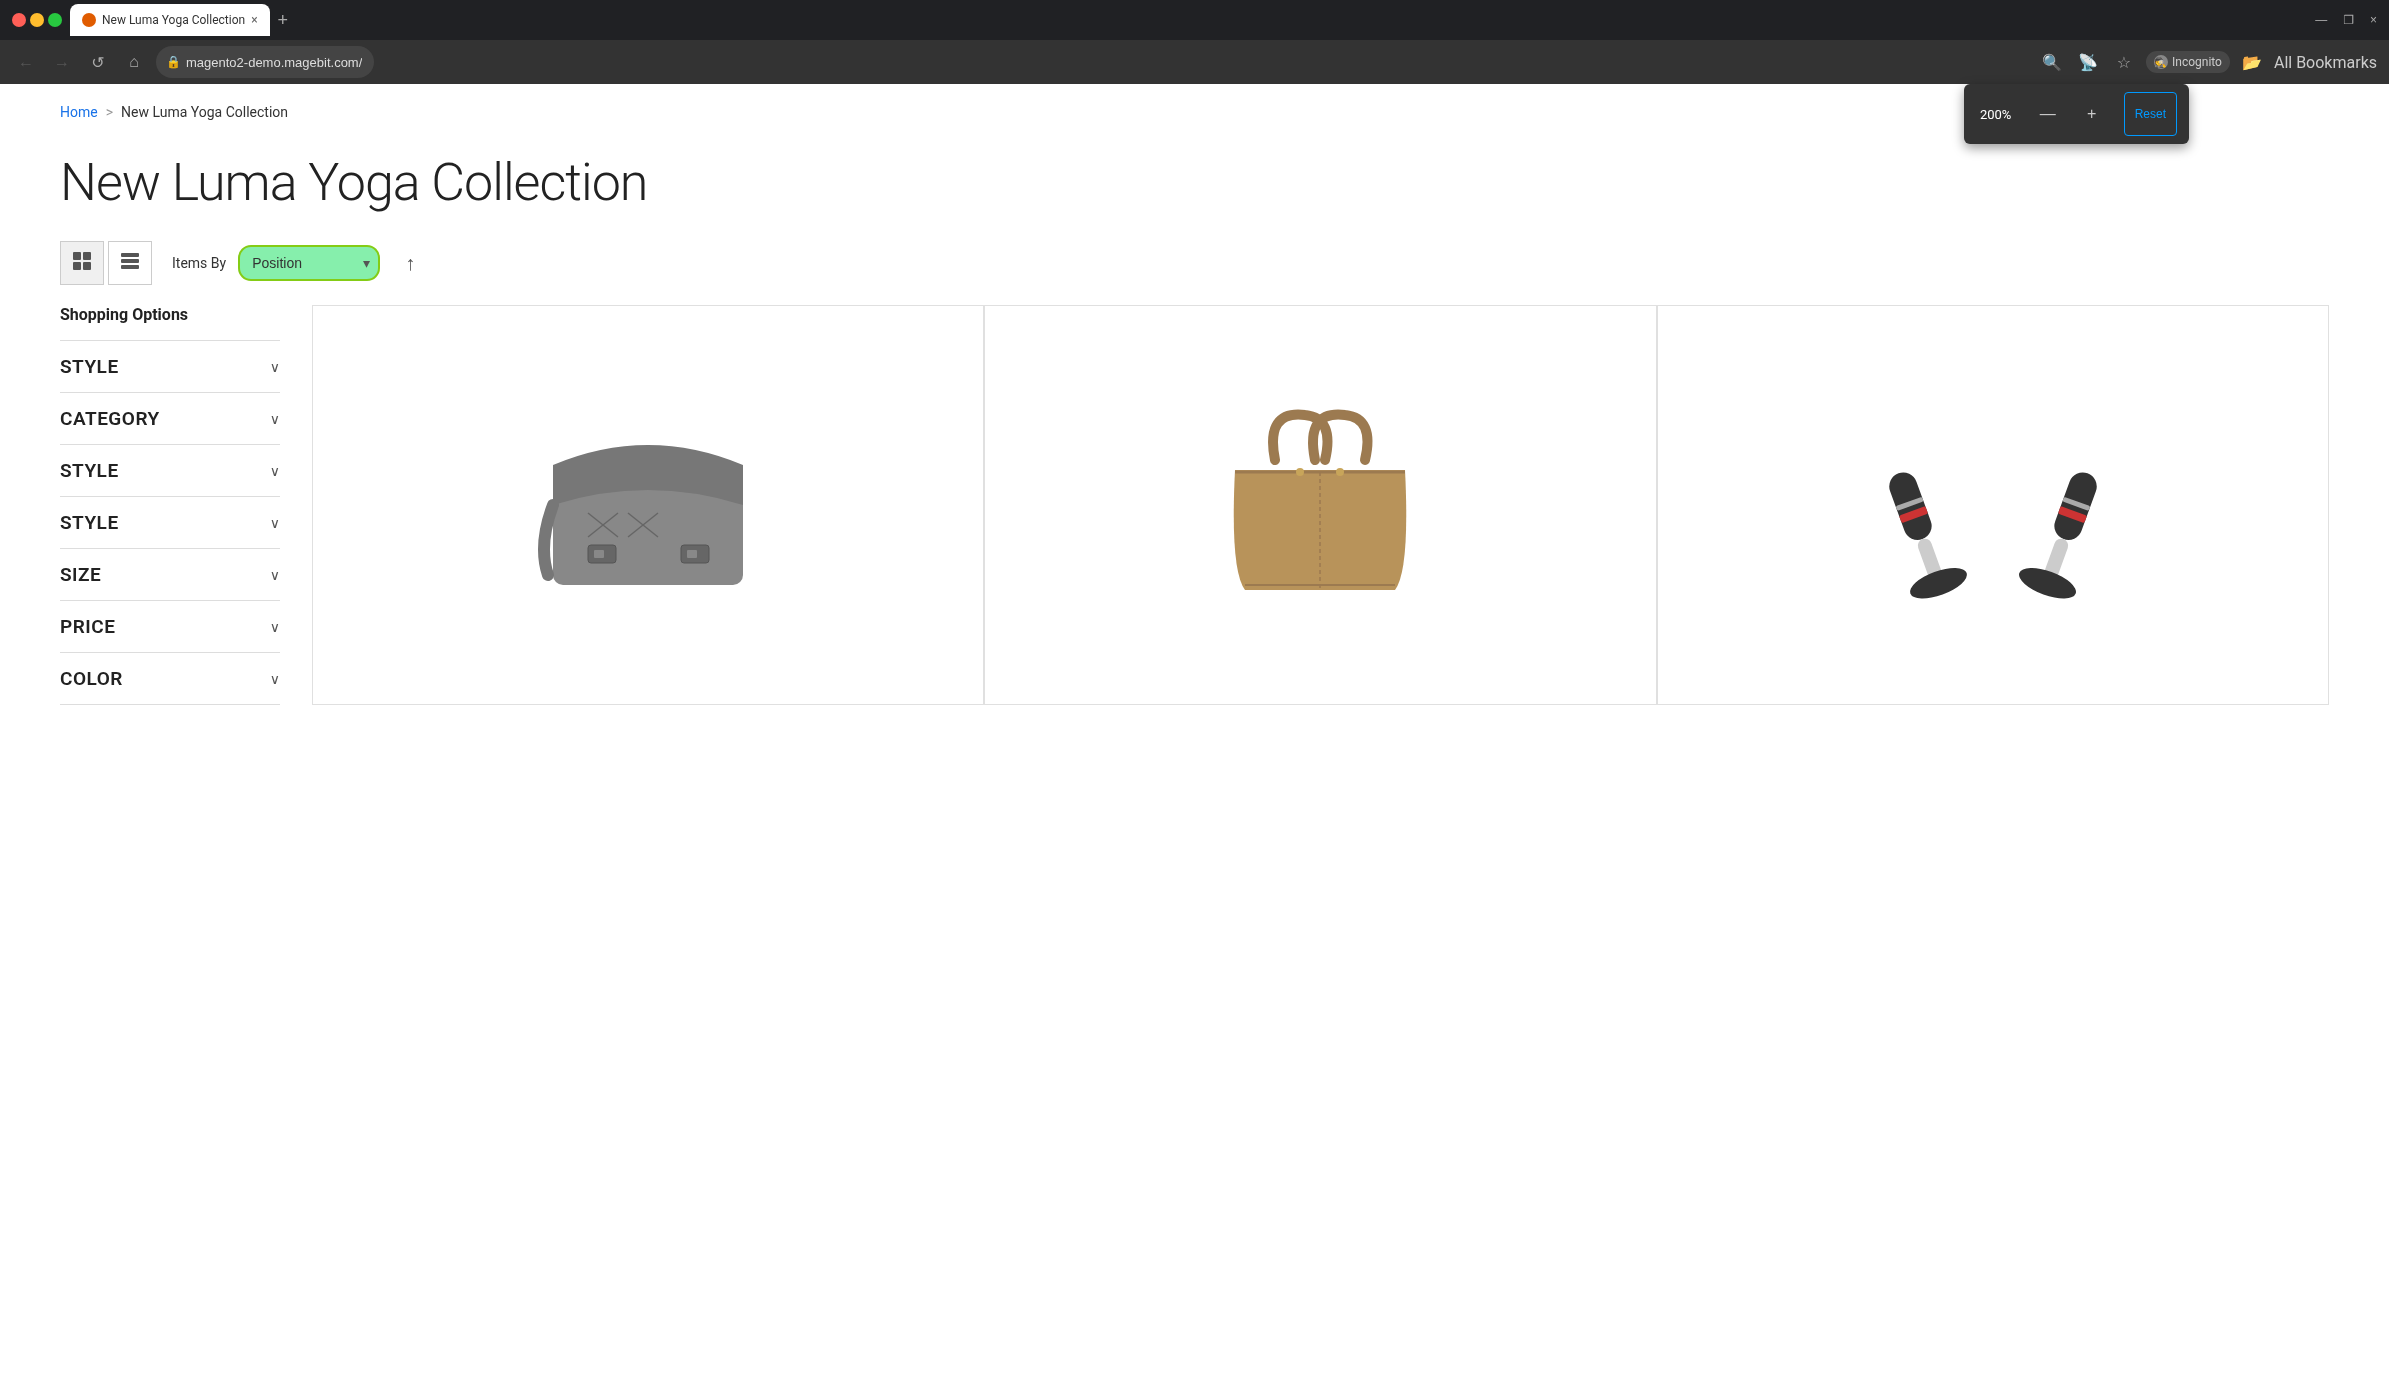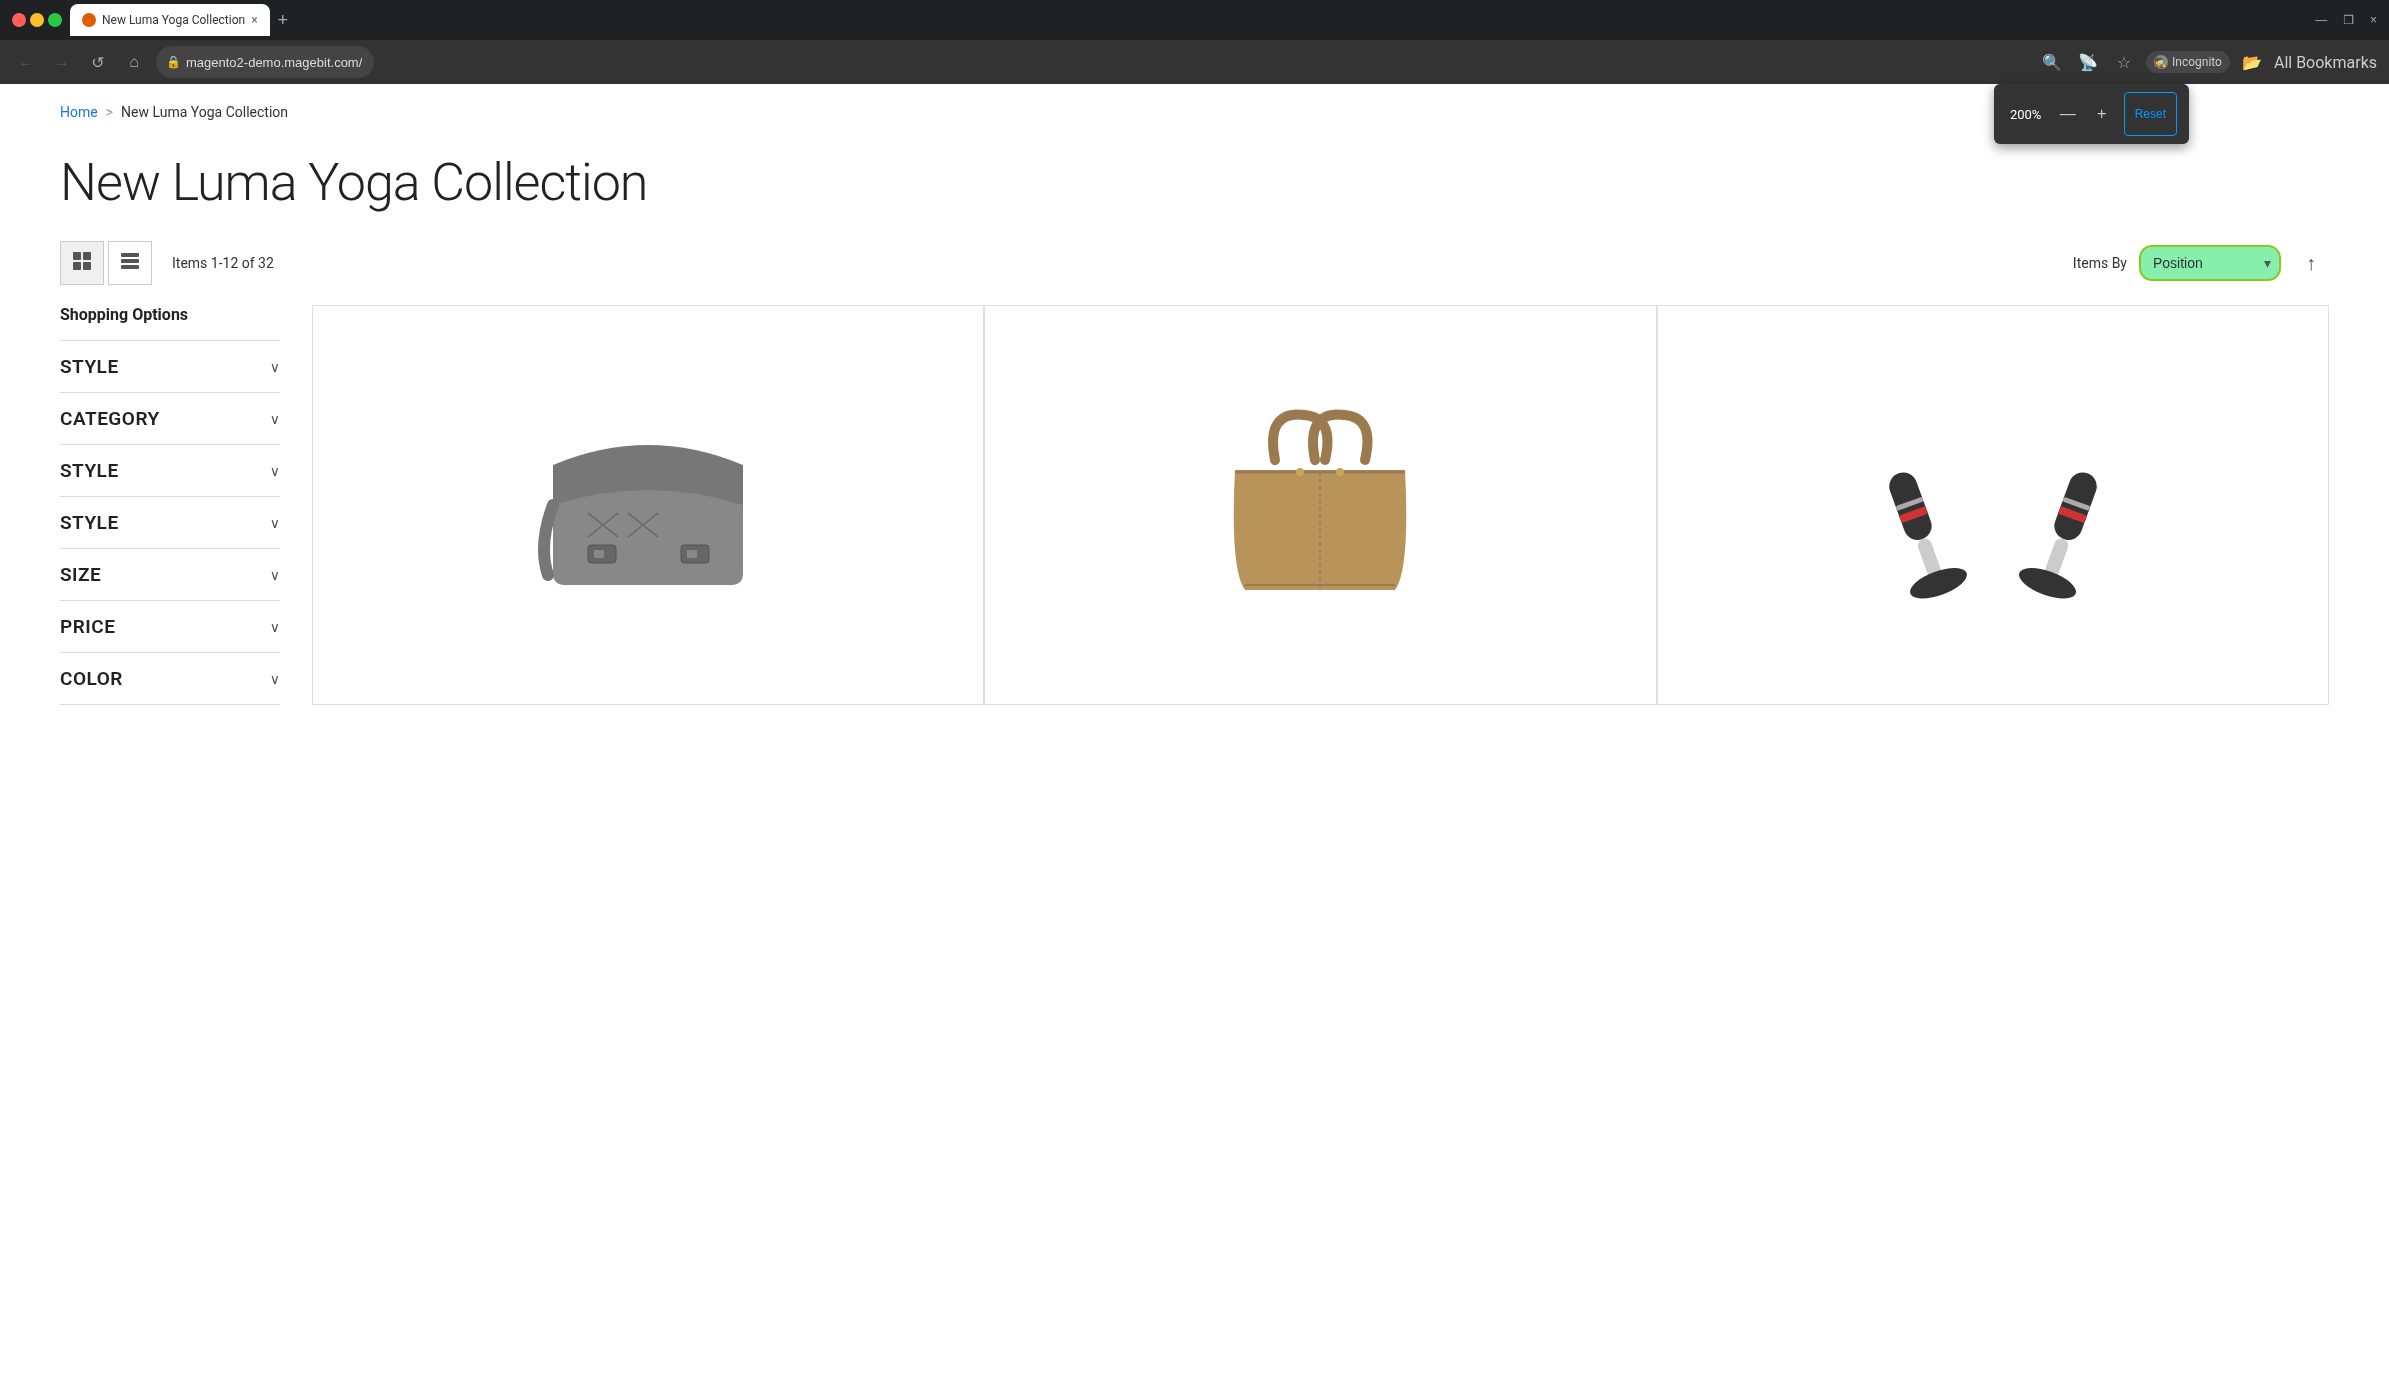--- a/index.html
+++ b/index.html
@@ -148,21 +148,21 @@
     
     .zoom-popup {
       position: absolute;
       top: 84px;
       right: 200px;
       background: #333;
       border-radius: 6px;
       padding: 8px 12px;
       display: flex;
       align-items: center;
-      gap: 10px;
+      gap: 20px;
       z-index: 100;
       box-shadow: 0 4px 12px rgba(0,0,0,0.4);
     }
     .zoom-value {
       color: #fff;
       font-size: 13px;
       min-width: 40px;
       text-align: center;
     }
     .zoom-btn {
@@ -455,21 +455,20 @@
         <span>
           <svg width="20" height="20" viewBox="0 0 20 20" fill="currentColor">
             <rect x="1" y="2" width="18" height="4" rx="1"></rect>
             <rect x="1" y="8" width="18" height="4" rx="1"></rect>
             <rect x="1" y="14" width="18" height="4" rx="1"></rect>
           </svg>
         </span>
       </button>
     </div>
 
-    <span class="items-count">Items 1-12 of 32</span>
 
     <div class="sort-section">
       <span class="sort-label">Items By</span>
       <div class="sort-select-wrap">
         <select class="sort-select">
           <option>Position</option>
           <option>Product Name</option>
           <option>Price</option>
         </select>
         <span class="sort-chevron">▾</span>

